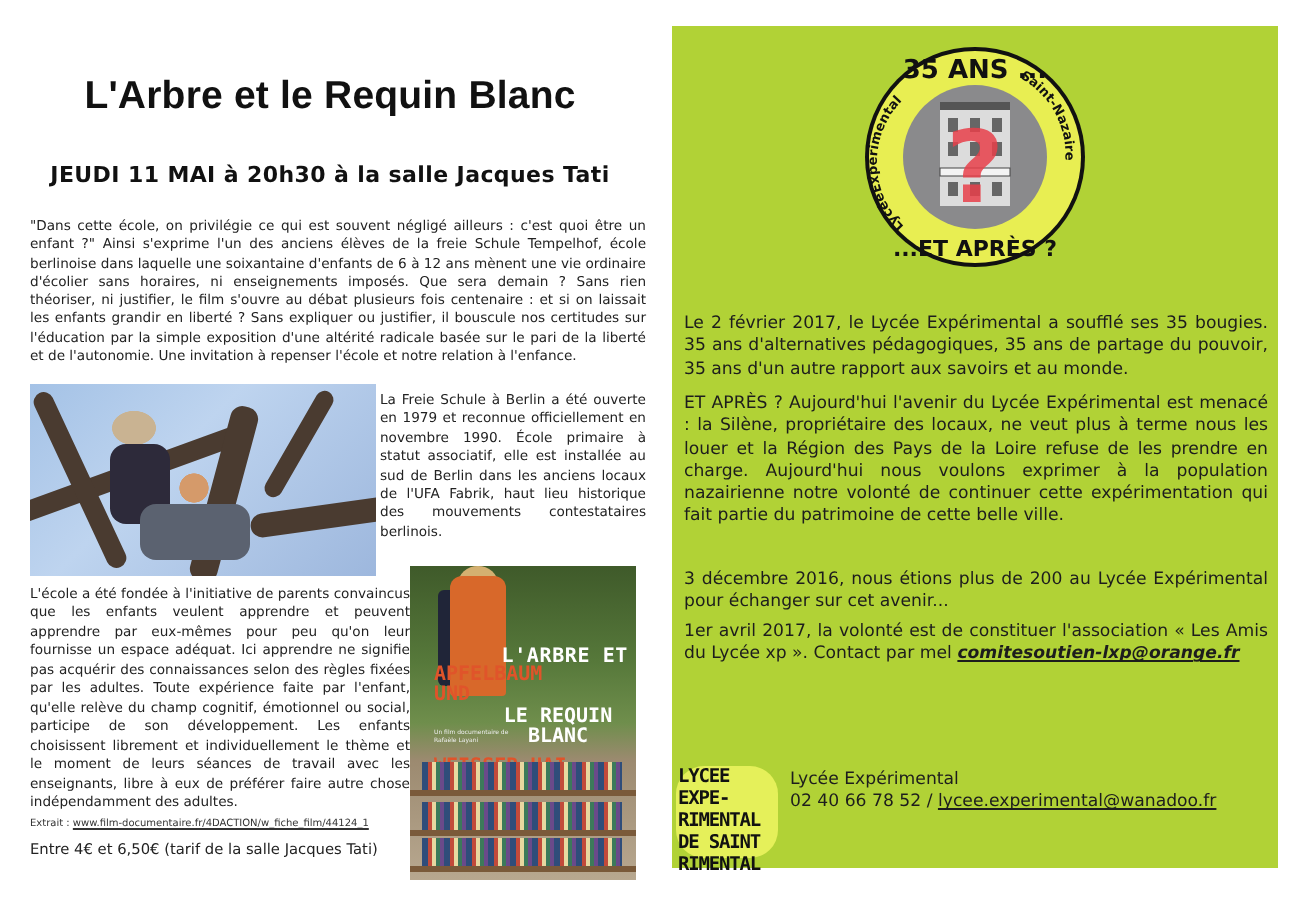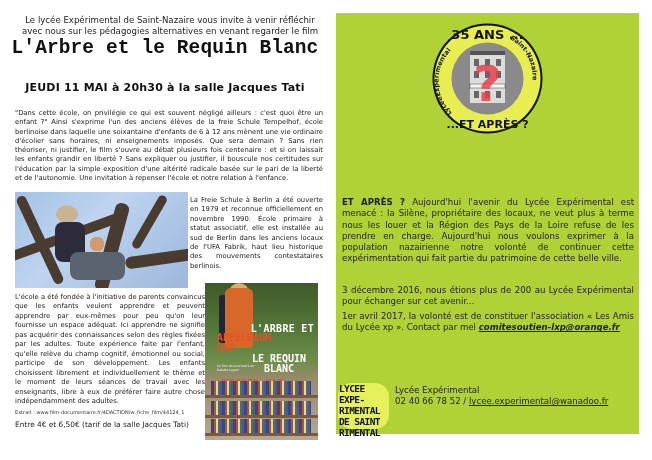--- a/index.html
+++ b/index.html
@@ -2,21 +2,21 @@
 <html><head>
 <meta charset="utf-8">
 <style>
   * { box-sizing: border-box; margin: 0; padding: 0; }
   html, body { width: 652px; height: 460px; background: #ffffff; overflow: hidden; }
   body { position: relative; font-family: "DejaVu Sans", sans-serif; color: #1a1a1a; }
 
   
   .left { position: absolute; left: 0; top: 0; width: 330px; height: 460px; }
   .intro { position: absolute; left: 14px; top: 15px; width: 312px; font-size: 8.6px; line-height: 11px; text-align: center; color: #222; }
-  .film-title { position: absolute; left: 0; top: 37px; width: 330px; text-align: center; font-family: Liberation Mono, monospace; font-weight: bold; font-size: 19.5px; letter-spacing: 0.1px; color: #111; }
+  .film-title { position: absolute; left: 0; top: 37px; width: 330px; text-align: center; font-family: Liberation Sans, sans-serif; font-weight: bold; font-size: 19.5px; letter-spacing: 0.1px; color: #111; }
   .discussion { position: absolute; left: 14px; top: 68px; width: 312px; text-align: center; font-size: 8.6px; color: #222; }
   .date-line { position: absolute; left: 0; top: 81px; width: 330px; text-align: center; font-weight: bold; font-size: 11px; color: #111; letter-spacing: 0.2px; }
 
   .synopsis { position: absolute; left: 15px; top: 109px; width: 308px; font-size: 6.8px; line-height: 9.3px; text-align: justify; color: #222; }
 
   .photo-tree { position: absolute; left: 15px; top: 192px; width: 173px; height: 96px; overflow: hidden;
     background:
       radial-gradient(ellipse 18px 14px at 52px 22px, #c9b392 0%, #c9b392 60%, transparent 62%),
       radial-gradient(ellipse 12px 12px at 82px 52px, #d59a6a 0%, #d59a6a 60%, transparent 62%),
       linear-gradient(135deg, #a4c2e6 0%, #bed4ef 40%, #9db7dd 100%); }
@@ -46,32 +46,31 @@
     background: repeating-linear-gradient(90deg, #2f4d7a 0 3px, #c24a3a 3px 5px, #e8d8a0 5px 7px, #3c7a5a 7px 9px, #6a4a8a 9px 11px); }
 
   
   .panel { position: absolute; left: 336px; top: 13px; width: 303px; height: 421px; background: #b1d236; }
   .badge { position: absolute; left: 94px; top: 8px; width: 115px; height: 115px; }
   .p-text { position: absolute; left: 6px; width: 292px; font-size: 8.6px; line-height: 11.3px; color: #1d1d1d; text-align: justify; }
   .p1 { top: 144px; }
   .p2 { top: 184px; }
   .p3 { top: 272px; }
   .p4 { top: 298px; }
-  .p-text b { font-weight: bold; }
+  .p-text b { font-weight: normal; }
   .p-text .mail { font-style: italic; text-decoration: underline; font-weight: bold; }
 
   .footer-logo { position: absolute; left: 2px; top: 370px; width: 51px; height: 46px; background: #e5f05a; font-family: "DejaVu Sans Mono", monospace; font-weight: bold; font-size: 9.5px; line-height: 11px; color: #111; letter-spacing: -0.6px; padding-left: 1px; border-radius: 14px; }
   .footer-info { position: absolute; left: 59px; top: 372px; width: 240px; font-size: 8.6px; line-height: 11.3px; color: #1d1d1d; }
   .footer-info a { color: #1d1d1d; text-decoration: underline; }
 </style>
 </head>
 <body>
 
 <div class="left">
-  <div class="intro">Le lycée Expérimental de Saint-Nazaire vous invite à venir réfléchir avec nous sur les pédagogies alternatives en venant regarder le film</div>
   <div class="film-title">L'Arbre et le Requin Blanc</div>
   <div class="date-line">JEUDI 11 MAI à 20h30 à la salle Jacques Tati</div>
 
   <div class="synopsis">"Dans cette école, on privilégie ce qui est souvent négligé ailleurs : c'est quoi être un enfant ?" Ainsi s'exprime l'un des anciens élèves de la freie Schule Tempelhof, école berlinoise dans laquelle une soixantaine d'enfants de 6 à 12 ans mènent une vie ordinaire d'écolier sans horaires, ni enseignements imposés. Que sera demain ? Sans rien théoriser, ni justifier, le film s'ouvre au débat plusieurs fois centenaire : et si on laissait les enfants grandir en liberté ? Sans expliquer ou justifier, il bouscule nos certitudes sur l'éducation par la simple exposition d'une altérité radicale basée sur le pari de la liberté et de l'autonomie. Une invitation à repenser l'école et notre relation à l'enfance.</div>
 
   <div class="photo-tree" title="Enfants grimpant dans un arbre">
     <div class="branch" style="left:-10px;top:40px;width:120px;height:10px;transform:rotate(-20deg);"></div>
     <div class="branch" style="left:90px;top:10px;width:14px;height:90px;transform:rotate(15deg);"></div>
     <div class="branch" style="left:110px;top:60px;width:80px;height:12px;transform:rotate(-8deg);"></div>
     <div class="branch" style="left:20px;top:0px;width:10px;height:96px;transform:rotate(-25deg);"></div>
@@ -130,20 +129,21 @@
         <rect x="66" y="70" width="5" height="7"></rect>
     </g>
     <rect x="40" y="63" width="35" height="4" fill="#f4f4f4" stroke="#444" stroke-width="0.5"></rect>
     <text x="57.5" y="80" text-anchor="middle" font-family="DejaVu Sans, sans-serif" font-weight="bold" font-size="50" fill="#e8404a" fill-opacity="0.85">?</text>
     <text x="57.5" y="18" text-anchor="middle" font-family="DejaVu Sans, sans-serif" font-weight="bold" font-size="13" fill="#111">35 ANS ...</text>
     <text x="57.5" y="107" text-anchor="middle" font-family="DejaVu Sans, sans-serif" font-weight="bold" font-size="11" fill="#111">...ET APRÈS ?</text>
     <text font-family="DejaVu Sans, sans-serif" font-weight="bold" font-size="6.5" fill="#111"><textPath href="#arcLeft">LycéeExpérimental</textPath></text>
     <text font-family="DejaVu Sans, sans-serif" font-weight="bold" font-size="6.5" fill="#111"><textPath href="#arcRight">Saint-Nazaire</textPath></text>
   </svg>
 
+  <div class="p-text p1">Le 2 février 2017, le Lycée Expérimental a soufflé ses 35 bougies. 35 ans d'alternatives pédagogiques, 35 ans de partage du pouvoir, 35 ans d'un autre rapport aux savoirs et au monde.</div>
   <div class="p-text p2"><b>ET APRÈS ?</b><span> Aujourd'hui l'avenir du Lycée Expérimental est menacé : la Silène, propriétaire des locaux, ne veut plus à terme nous les louer et la Région des Pays de la Loire refuse de les prendre en charge. Aujourd'hui nous voulons exprimer à la population nazairienne notre volonté de continuer cette expérimentation qui fait partie du patrimoine de cette belle ville.</span></div>
   <div class="p-text p3">3 décembre 2016, nous étions plus de 200 au Lycée Expérimental pour échanger sur cet avenir...</div>
   <div class="p-text p4"><span>1er avril 2017, la volonté est de constituer l'association « Les Amis du Lycée xp ». Contact par mel </span><a class="mail">comitesoutien-lxp@orange.fr</a></div>
 
   <div class="footer-logo">
     <div>LYCEE EXPE-</div>
     <div>RIMENTAL</div>
     <div>DE SAINT</div>
     <div>RIMENTAL</div>
   </div>

